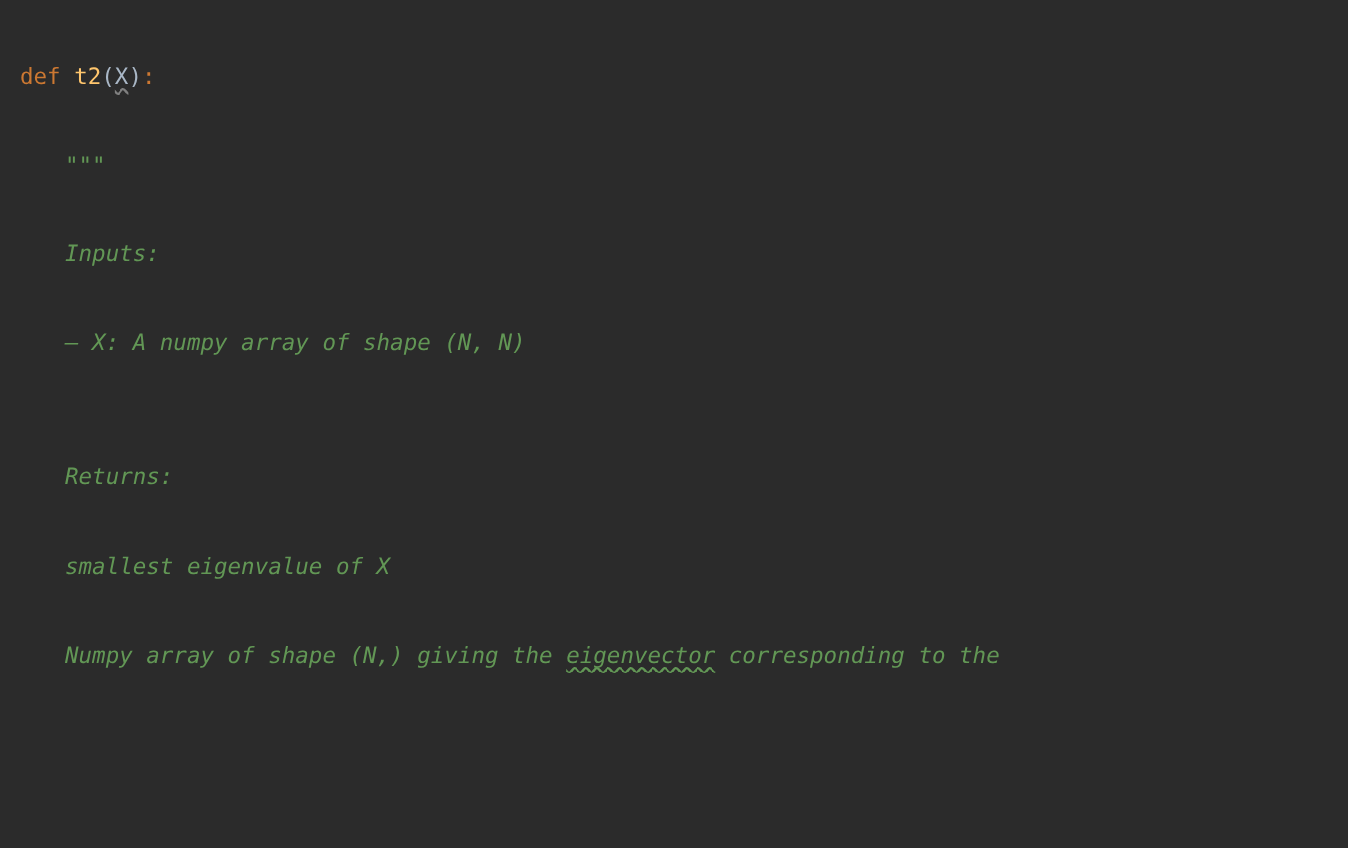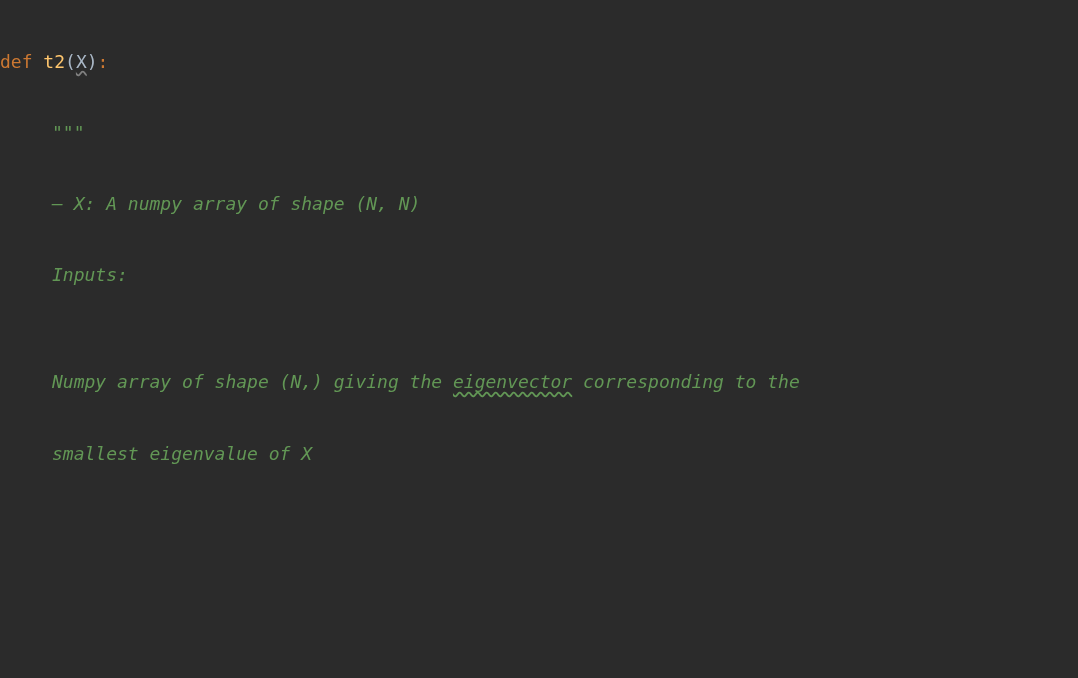--- a/index.html
+++ b/index.html
@@ -16,21 +16,21 @@
       line-height: 1.98;
       width: 1078px;
       height: 678px;
       overflow: hidden;
     }
     .code-container {
       white-space: pre;
     }
     .line {
       display: block;
-      padding-left: 0;
+      padding-left: 16px;
     }
     .indent-1 {
       padding-left: 52px;
     }
     .kw-def {
       color: #cc7832;
     }
     .func-name {
       color: #ffc66d;
     }
@@ -58,25 +58,26 @@
       text-decoration-skip-ink: none;
       text-underline-offset: 3px;
     }
   </style>
 </head>
 <body>
 
 <div class="code-container">
 <span class="line"><span class="kw-def">def</span> <span class="func-name">t2</span><span class="paren">(</span><span class="param param-underline">X</span><span class="paren">)</span><span class="colon">:</span></span>
 <span class="line indent-1 docstring">"""</span>
+<span class="line indent-1 docstring">Inputs:</span>
 <span class="line indent-1 docstring">— X: A numpy array of shape (N, N)</span>
-<span class="line indent-1 docstring">Inputs:</span>
 <span class="line indent-1 docstring"></span>
+<span class="line indent-1 docstring">Returns:</span>
+<span class="line indent-1 docstring">smallest eigenvalue of X</span>
 <span class="line indent-1 docstring"><span>Numpy array of shape (N,) giving the </span><span class="wavy-underline">eigenvector</span><span> corresponding to the</span></span>
-<span class="line indent-1 docstring">smallest eigenvalue of X</span>
 <span class="line indent-1 docstring"></span>
 
 <span class="line indent-1 docstring"></span>
 
 
 
 
 
 
 </div>

